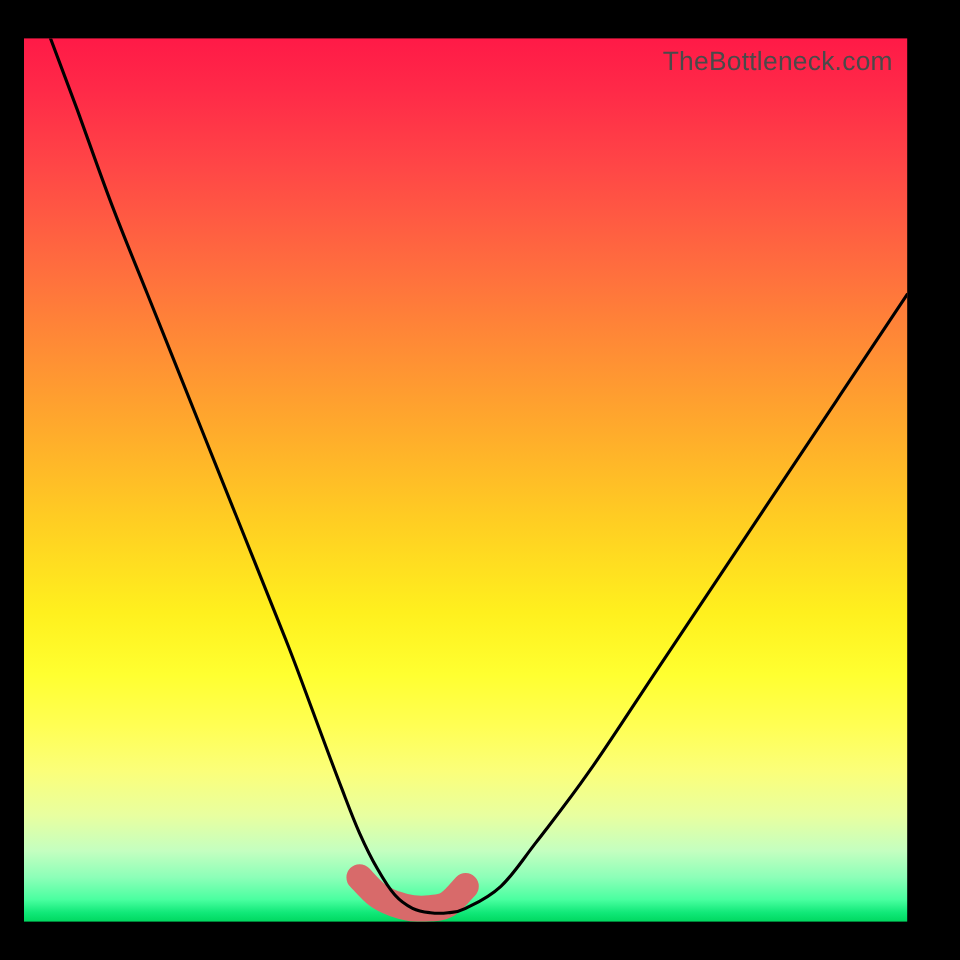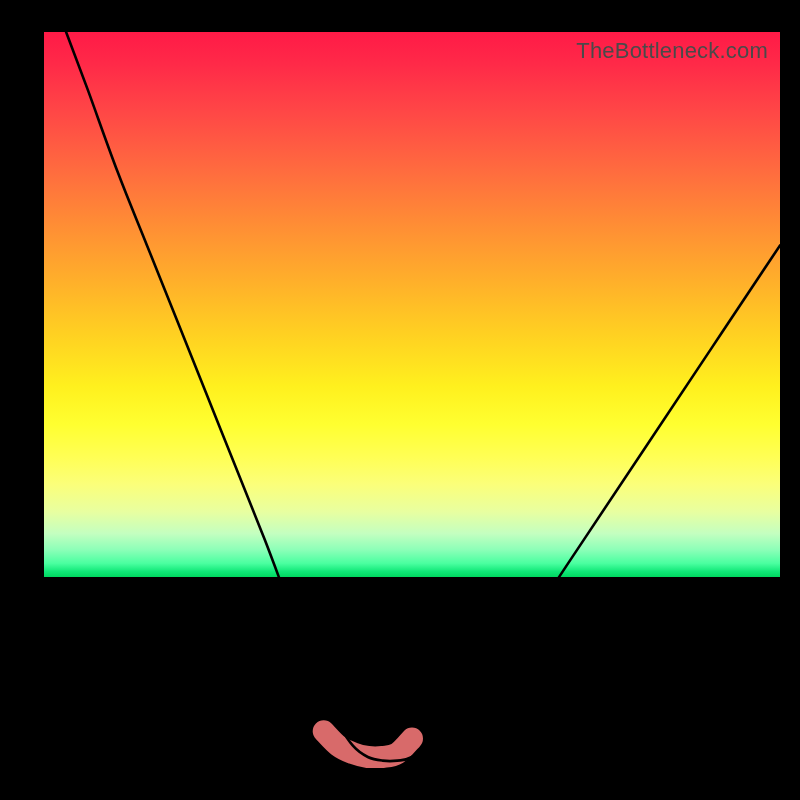--- a/index.html
+++ b/index.html
@@ -12,24 +12,24 @@
     font-family: Arial, Helvetica, sans-serif;
   }
   .frame {
     position: relative;
     width: 800px;
     height: 800px;
     background: #000;
   }
   .plot-area {
     position: absolute;
-    left: 44px;
+    left: 20px;
     top: 32px;
     width: 736px;
-    height: 545px;
+    height: 736px;
     background: linear-gradient(to bottom,
       #ff1a47 0%,
       #ff2a48 6%,
       #ff4846 15%,
       #ff6a3f 25%,
       #ff8c35 35%,
       #ffad2b 45%,
       #ffcf22 55%,
       #fff01e 65%,
       #ffff30 72%,

